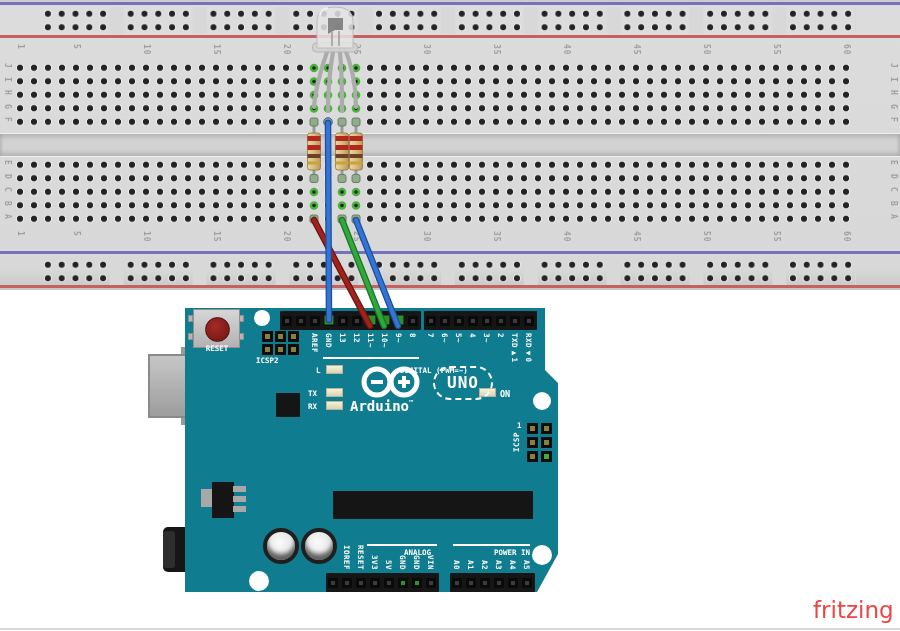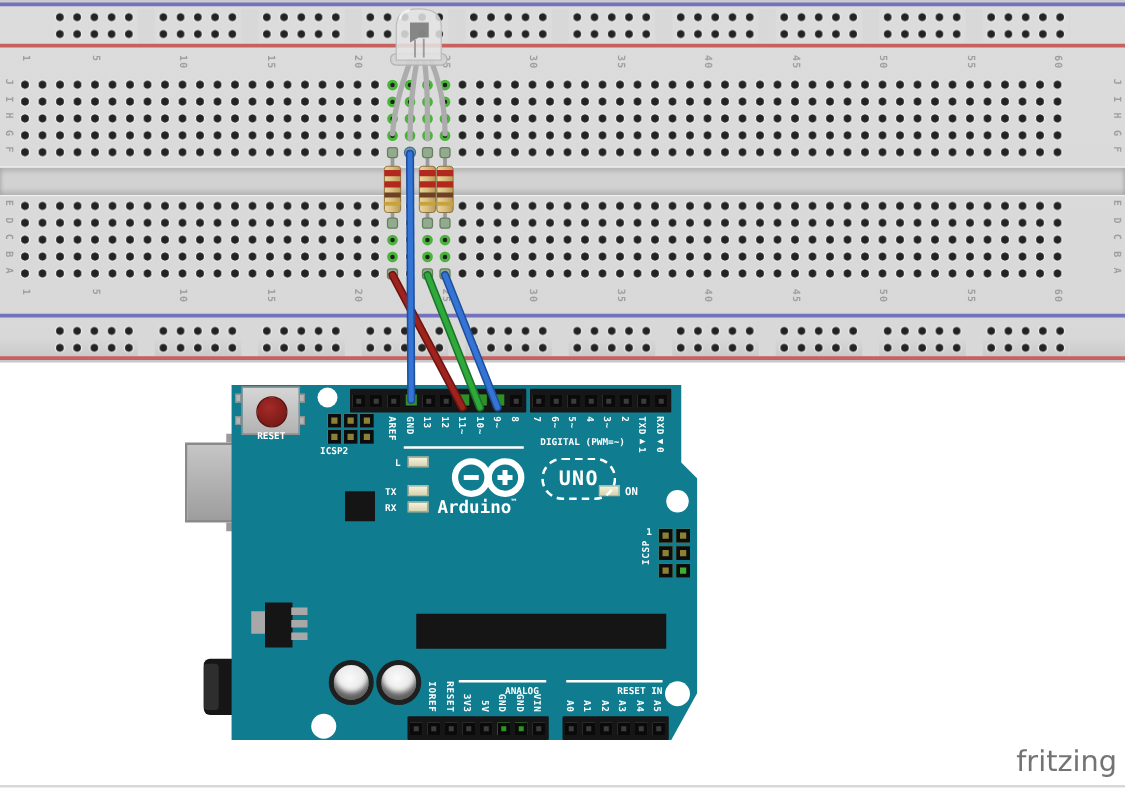--- a/index.html
+++ b/index.html
@@ -52,21 +52,21 @@
   .btn-tab{position:absolute;width:5px;height:7px;background:#b5b5b5;border:1px solid #8f8f8f;box-sizing:border-box;}
   .cap{position:absolute;width:36px;height:36px;border-radius:50%;border:4px solid #1f1f1f;box-sizing:border-box;
       background:radial-gradient(circle at 45% 38%,#fbfbfb,#e6e6e6 55%,#c9c9c9);
       box-shadow:inset 0 -6px 4px rgba(15,15,15,.6);}
   .vreg-pad{position:absolute;background:#a8a8a8;}
   .uno-badge{position:absolute;left:433px;top:366px;width:60px;height:34px;border:2px dashed #fff;
       border-radius:17px;box-sizing:border-box;color:#fff;font:bold 16px "DejaVu Sans Mono",monospace;
       letter-spacing:1px;text-align:center;line-height:30px;}
   .ard-name{position:absolute;left:350px;top:398px;color:#fff;font:bold 14px "DejaVu Sans Mono",monospace;}
   .ard-name sup{font-size:7px;}
-  .wm{position:absolute;left:813px;top:597px;color:#737373;font:23px "DejaVu Sans",sans-serif;letter-spacing:0;}
+  .wm{position:absolute;left:813px;top:597px;color:#ef4444;font:23px "DejaVu Sans",sans-serif;letter-spacing:0;}
   .pageline{position:absolute;left:0;top:628px;width:900px;height:2px;background:#d8d8d8;}
   svg.ckt{position:absolute;left:0;top:0;z-index:6;pointer-events:none;}
 </style>
 </head>
 <body>
 
 <div class="stage">
 
   <div class="bb">
     <div class="rail-line rail-blue" style="top:2px"></div>
@@ -258,25 +258,25 @@
       <circle cx="19" cy="19" r="13" fill="none" stroke="#fff" stroke-width="5"></circle>
       <circle cx="46" cy="19" r="13" fill="none" stroke="#fff" stroke-width="5"></circle>
       <rect x="13" y="17" width="12" height="4" fill="#fff"></rect>
       <rect x="40" y="17" width="12" height="4" fill="#fff"></rect>
       <rect x="44" y="13" width="4" height="12" fill="#fff"></rect>
     </svg>
     <div class="ard-name"><span>Arduino</span><sup>™</sup></div>
     <div class="uno-badge">UNO</div>
 
     <div class="wline" style="left:323px;top:357px;width:96px"></div>
-    <div class="wtxt" style="left:400px;top:349px;width:100px;text-align:right">DIGITAL (PWM=~)</div>
+    <div class="wtxt" style="left:400px;top:366px;width:100px;text-align:left">DIGITAL (PWM=~)</div>
     <div class="wline" style="left:367px;top:544px;width:70px"></div>
     <div class="wtxt" style="left:404px;top:548px">ANALOG</div>
     <div class="wline" style="left:453px;top:544px;width:77px"></div>
-    <div class="wtxt" style="left:458px;top:548px;width:72px;text-align:right">RESET IN</div>
+    <div class="wtxt" style="left:458px;top:548px;width:72px;text-align:right">POWER IN</div>
   </div>
 
   <svg class="ckt" width="900" height="631" viewBox="0 0 900 631" id="ckt">
       <circle cx="314" cy="68" r="4.3" fill="#4ab33a"></circle>
       <circle cx="314" cy="68" r="1.8" fill="#1f1f1f"></circle>
       <circle cx="314" cy="81.5" r="4.3" fill="#4ab33a"></circle>
       <circle cx="314" cy="81.5" r="1.8" fill="#1f1f1f"></circle>
       <circle cx="314" cy="95" r="4.3" fill="#4ab33a"></circle>
       <circle cx="314" cy="95" r="1.8" fill="#1f1f1f"></circle>
       <circle cx="314" cy="108.5" r="4.3" fill="#4ab33a"></circle>

